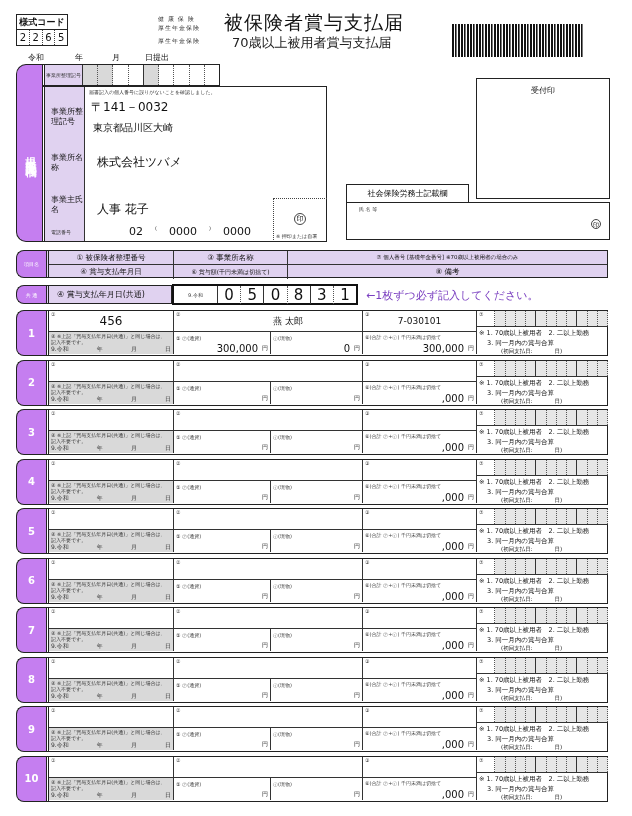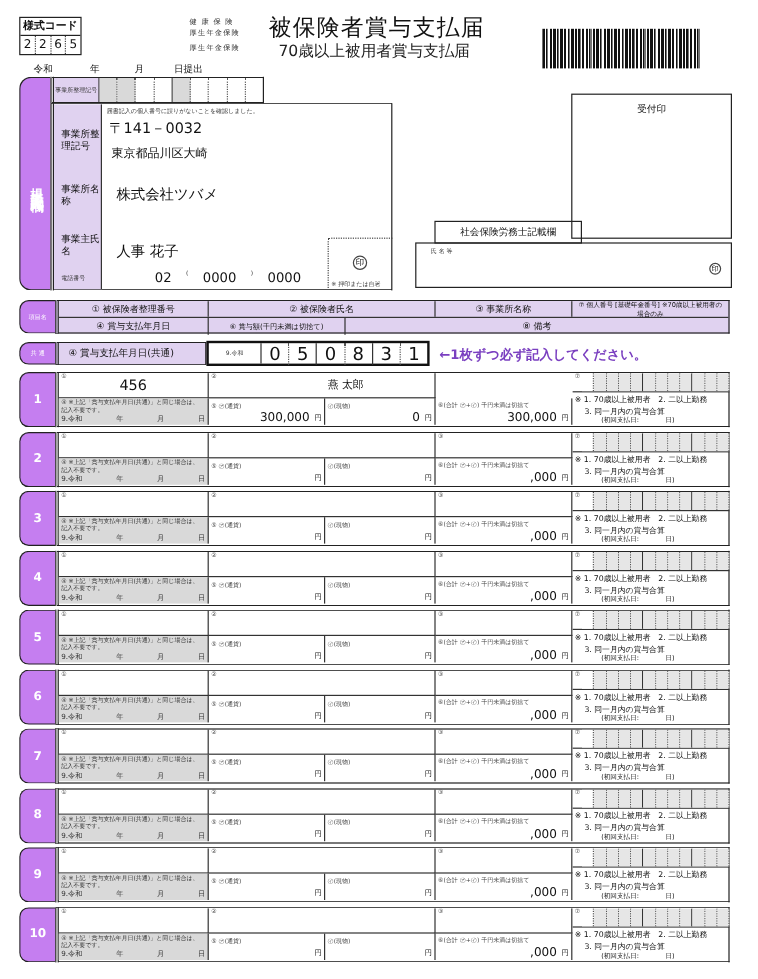--- a/index.html
+++ b/index.html
@@ -97,31 +97,30 @@
     <span>0000</span>
   </div>
   <div class="abs" style="left:228px;top:111px;width:54px;height:42px;border-left:1px dotted #444;border-top:1px dotted #444">
     <div class="abs" style="left:20px;top:14px;font-size:7px;border:1px solid #444;border-radius:50%;width:12px;height:12px;text-align:center;line-height:11px">印</div>
     <div class="abs tiny" style="left:2px;top:34px;white-space:nowrap">※ 押印または自署</div>
   </div>
 </div>
 
 <div class="abs" style="left:476px;top:78px;width:134px;height:121px;border:1.5px solid #222;text-align:center;padding-top:6px;font-size:8px"><span>受付印</span></div>
 
-<div class="abs" style="left:362px;top:184px;width:123px;height:19px;border:1.5px solid #222;font-size:8px;text-align:center;line-height:17px">社会保険労務士記載欄</div>
+<div class="abs" style="left:346px;top:184px;width:123px;height:19px;border:1.5px solid #222;font-size:8px;text-align:center;line-height:17px">社会保険労務士記載欄</div>
 <div class="abs" style="left:346px;top:202px;width:264px;height:38px;border:1.5px solid #222">
   <div class="abs tiny" style="left:12px;top:3px">氏 名 等</div>
   <div class="abs" style="right:8px;top:16px;font-size:6px;border:1px solid #444;border-radius:50%;width:10px;height:10px;text-align:center;line-height:9px">印</div>
 </div>
 
 <div class="abs purple" style="left:16px;top:250px;width:30px;height:28px;border:1.5px solid #222;border-right:none;border-radius:8px 0 0 8px;color:#fff;font-size:5px;display:flex;align-items:center;justify-content:center">項目名</div>
 <div class="abs lpurple" style="left:46px;top:250px;width:562px;height:28px;border:1.5px solid #222;border-left:3px double #222">
   <div class="hdrrow" style="border-bottom:1px solid #333">
     <div style="width:125px">① 被保険者整理番号</div>
-    <div style="width:189px">② 被保険者氏名</div>
     <div style="width:114px">③ 事業所名称</div>
     <div style="flex:1;border-right:none;font-size:5.5px;padding:0 4px;text-align:center">⑦ 個人番号 [基礎年金番号] ※70歳以上被用者の場合のみ</div>
   </div>
   <div class="hdrrow">
     <div style="width:125px">④ 賞与支払年月日</div>
     <div style="width:114px;font-size:6px">⑥ 賞与額(千円未満は切捨て)</div>
     <div style="flex:1;border-right:none">⑧ 備考</div>
   </div>
 </div>
 
@@ -131,21 +130,21 @@
   <div class="tiny" style="width:44px;border-right:1px solid #333;display:flex;align-items:center;justify-content:center">9.令和</div>
   <div style="flex:1;display:flex;font-size:15px;align-items:center">
     <span style="flex:1;text-align:center;border-right:1px dotted #555">0</span>
     <span style="flex:1;text-align:center;border-right:1px solid #333">5</span>
     <span style="flex:1;text-align:center;border-right:1px dotted #555">0</span>
     <span style="flex:1;text-align:center;border-right:1px solid #333">8</span>
     <span style="flex:1;text-align:center;border-right:1px dotted #555">3</span>
     <span style="flex:1;text-align:center">1</span>
   </div>
 </div>
-<div class="abs" style="left:366px;top:288px;font-size:11px;font-weight:bold;color:#7a3fc0">←1枚ずつ必ず記入してください。</div>
+<div class="abs" style="left:366px;top:288px;font-size:11px;font-weight:normal;color:#7a3fc0">←1枚ずつ必ず記入してください。</div>
 
 <div id="rows">
     <div class="row" style="top: 310px;">
   <div class="num purple">1</div>
   <div class="body">
     <div class="c" style="left:0;top:0;width:125px;height:21px;border-bottom:1px solid #333">
       <span class="circ">①</span>
       <div style="text-align:center;font-size:12px;line-height:21px">456</div>
     </div>
     <div class="c gray" style="left:0;top:21px;width:125px;height:22px">
@@ -164,20 +163,24 @@
     <div class="c" style="left:125px;top:21px;width:97px;height:22px">
       <span class="circ" style="top:3px">⑤ ㋐(通貨)</span>
       <span class="amt">300,000</span>
       <span class="yen">円</span>
     </div>
     <div class="c" style="left:222px;top:21px;width:92px;height:22px">
       <span class="circ" style="top:3px">㋑(現物)</span>
       <span class="amt">0</span>
       <span class="yen">円</span>
     </div>
+    <div class="c" style="left:314px;top:0;width:114px;height:21px;border-bottom:1px solid #333">
+      <span class="circ">③</span>
+      <div style="text-align:center;font-size:9px;line-height:21px">7-030101</div>
+    </div>
     <div class="c" style="left:314px;top:21px;width:114px;height:22px">
       <span class="circ" style="top:2px">⑥(合計 ㋐+㋑) 千円未満は切捨て</span>
       <span class="amt">300,000</span>
       <span class="yen">円</span>
     </div>
     <div class="c" style="left:428px;top:0;width:131px;height:43px;border-right:none">
       <div class="box7">
         <span class="w"></span>
             <span></span>
             <span></span>

